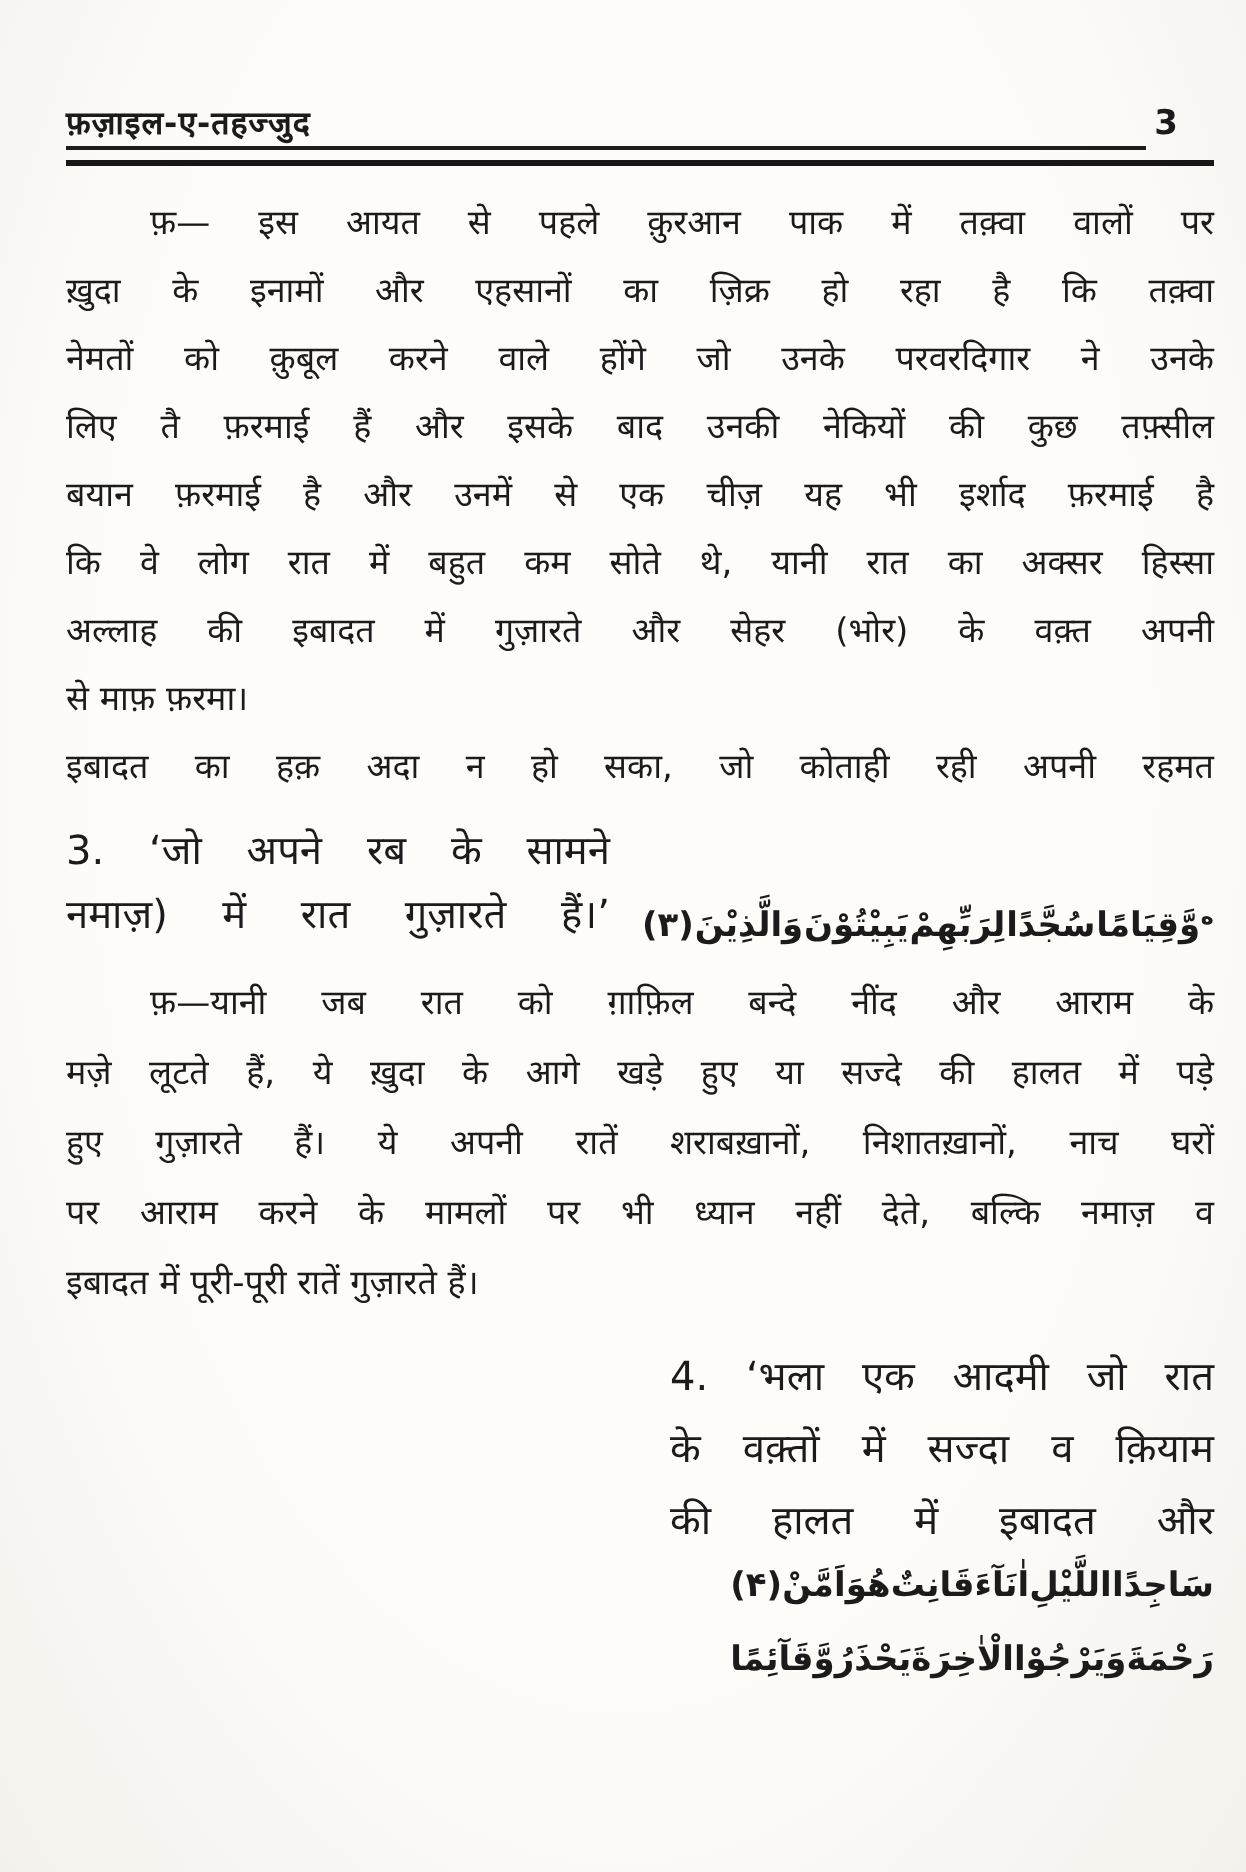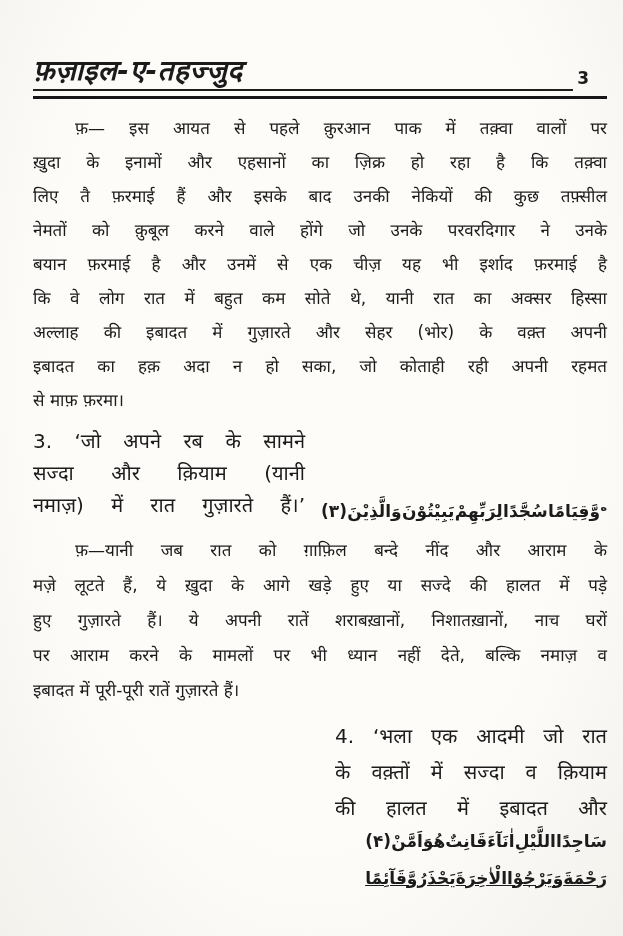--- a/index.html
+++ b/index.html
@@ -14,21 +14,21 @@
     box-sizing:border-box;
     padding:50px 16px 0 33px;
     overflow:hidden;
   }
   
   .hdr{
     position:relative;
     display:flex;justify-content:space-between;align-items:flex-end;
     padding-bottom:8px;
   }
-  .hdr-title{font-size:28px;font-weight:bold;letter-spacing:.5px;font-style:italic;}
+  .hdr-title{font-size:16px;font-weight:bold;letter-spacing:.5px;}
   .hdr-page{font-size:17px;font-weight:bold;padding-right:18px;}
   .rule-thin{position:absolute;left:0;right:34px;bottom:5px;height:2px;background:#1d1d1d;}
   .rule-thick{height:2.5px;background:#171717;}
   
   .para{font-size:17px;}
   .para .tl{text-align:justify;text-align-last:justify;}
   .para .tl.last{text-align-last:left;}
   .para .tl:first-child{text-indent:42px;}
   .p1{margin-top:12px;}
   .p1 .tl{line-height:34px;}
@@ -44,52 +44,51 @@
   .i4 .hindi-col .tl{line-height:36px;}
   .arabic-col{flex:1;margin-left:16px;min-width:0;}
   .ar-line{
     display:flex;justify-content:space-between;align-items:baseline;
     direction:ltr;
     font-size:17px;font-weight:600;
     white-space:nowrap;
   }
   .i3 .ar-line{margin-top:4px;}
   .i4 .ar-line{margin-top:5px;}
-  .i4 .ar-line + .ar-line{margin-top:17px;text-decoration:underline;}
+  .i4 .ar-line + .ar-line{margin-top:17px;}
   .ar-word{display:inline-block;}
   .end-marker .ar-word:last-child{font-size:11px;position:relative;top:-6px;}
 </style>
 </head>
 <body>
 
 <div class="page">
 
   <header class="hdr">
     <span class="hdr-title">फ़ज़ाइल-ए-तहज्जुद</span>
     <span class="hdr-page">3</span>
     <span class="rule-thin"></span>
   </header>
   <div class="rule-thick"></div>
 
   <section class="para p1">
       <div class="tl">फ़— इस आयत से पहले क़ुरआन पाक में तक़्वा वालों पर</div>
       <div class="tl">ख़ुदा के इनामों और एहसानों का ज़िक्र हो रहा है कि तक़्वा</div>
+      <div class="tl">नेमतों को क़ुबूल करने वाले होंगे जो उनके परवरदिगार ने उनके</div>
       <div class="tl">लिए तै फ़रमाई हैं और इसके बाद उनकी नेकियों की कुछ तफ़्सील</div>
-      <div class="tl">नेमतों को क़ुबूल करने वाले होंगे जो उनके परवरदिगार ने उनके</div>
       <div class="tl">बयान फ़रमाई है और उनमें से एक चीज़ यह भी इर्शाद फ़रमाई है</div>
       <div class="tl">कि वे लोग रात में बहुत कम सोते थे, यानी रात का अक्सर हिस्सा</div>
       <div class="tl">अल्लाह की इबादत में गुज़ारते और सेहर (भोर) के वक़्त अपनी</div>
+      <div class="tl last">से माफ़ फ़रमा।</div>
       <div class="tl">इबादत का हक़ अदा न हो सका, जो कोताही रही अपनी रहमत</div>
-      <div class="tl last">से माफ़ फ़रमा।</div>
     </section>
 
   <section class="item-row i3">
     <div class="hindi-col">
         <div class="tl">3. ‘जो अपने रब के सामने</div>
-        <div class="tl">सज्दा और क़ियाम (यानी</div>
         <div class="tl">नमाज़) में रात गुज़ारते हैं।’</div>
       </div>
     <div class="arabic-col">
       <div class="ar-line end-marker">
           <span class="ar-word" dir="rtl">(۳)</span>
           <span class="ar-word" dir="rtl">وَالَّذِيْنَ</span>
           <span class="ar-word" dir="rtl">يَبِيْتُوْنَ</span>
           <span class="ar-word" dir="rtl">لِرَبِّهِمْ</span>
           <span class="ar-word" dir="rtl">سُجَّدًا</span>
           <span class="ar-word" dir="rtl">وَّقِيَامًا</span>

